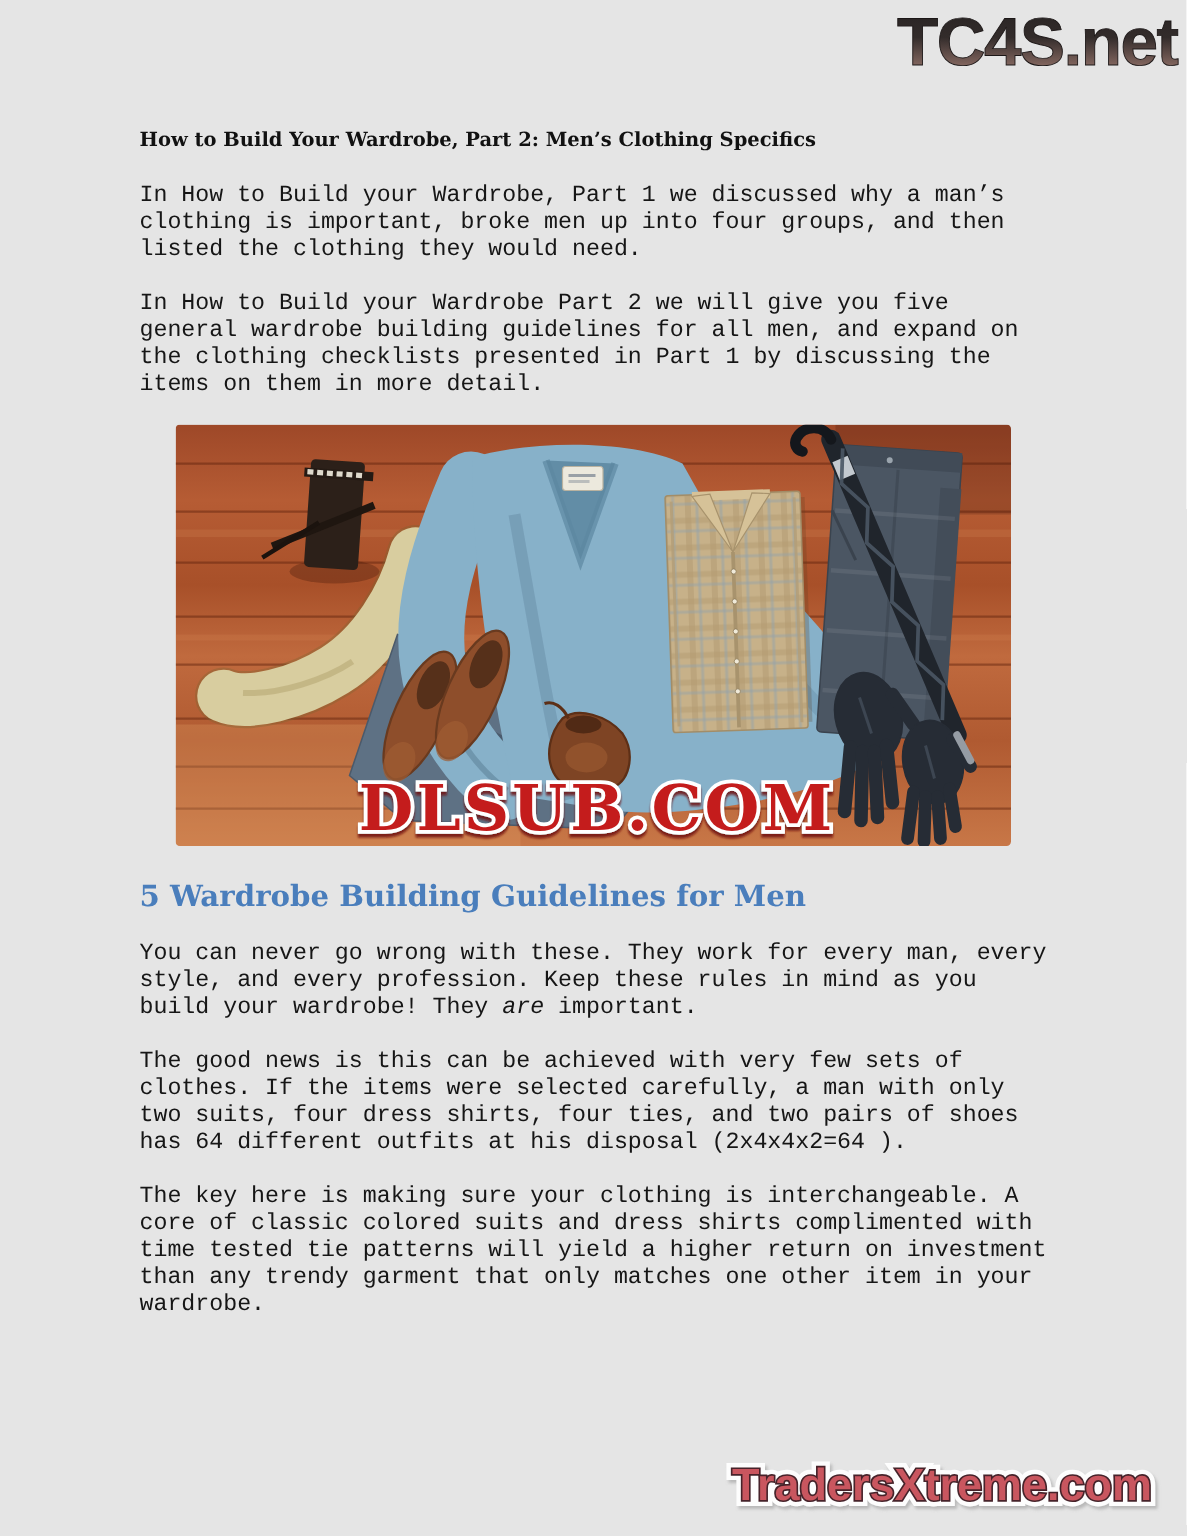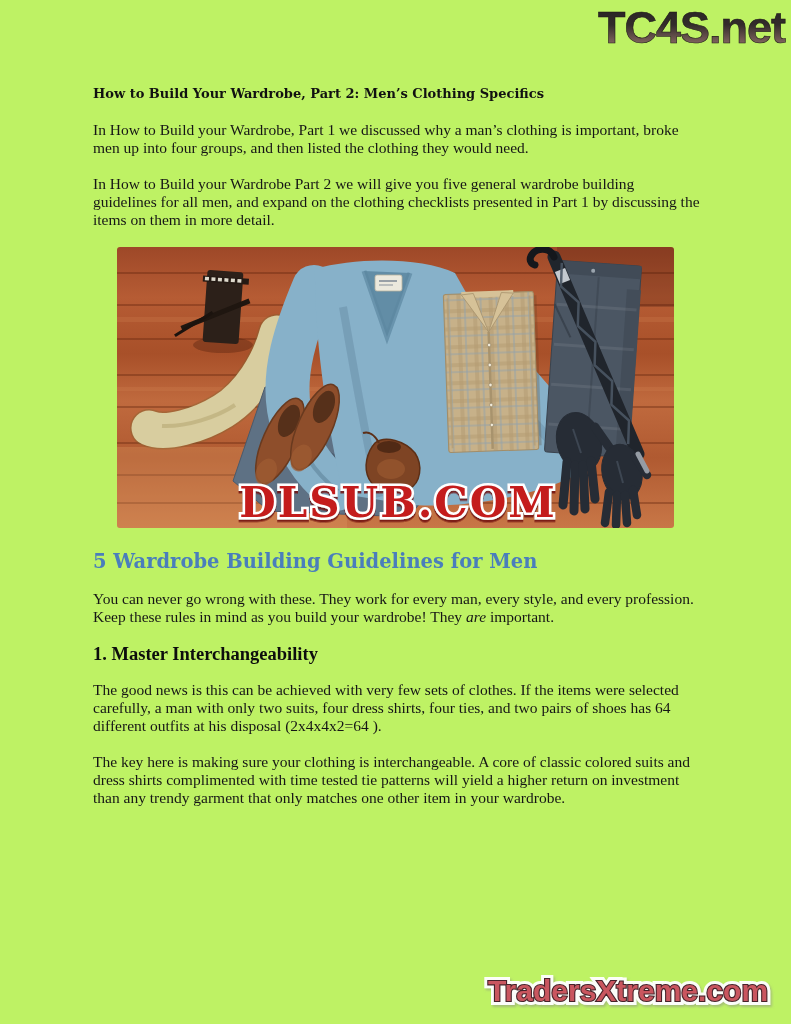--- a/index.html
+++ b/index.html
@@ -1,31 +1,32 @@
 <!DOCTYPE html>
 <html><head>
 <meta charset="utf-8">
 <style>
   html,body { margin:0; padding:0; background:#ffffff; }
   .page {
-    position:relative; width:791px; height:1024px; background:#bef264;
+    position:relative; width:791px; height:1024px; background:#e5e5e5;
     font-family:"Liberation Serif", serif; color:#141414; overflow:hidden;
   }
   .logo-top { position:absolute; top:0; right:4px; }
   .logo-bottom { position:absolute; bottom:6px; right:8px; }
 
   .content { position:absolute; left:93px; top:86px; width:608px; }
 
   .doc-title {
     font-family:"DejaVu Serif", serif; font-weight:bold;
     font-size:13px; line-height:16px; margin:0 0 19px 0; color:#111;
   }
   p.body {
     font-size:15.5px; line-height:18px; margin:0 0 18px 0; color:#161616;
     text-align:left;
+    font-family:Liberation Mono, monospace;
   }
   p.body em { font-style:italic; }
 
   .figure {
     width:557px; height:281px; margin:17px 0 22px 24px;
     border-radius:3px; overflow:hidden; line-height:0;
   }
 
   .section-heading {
     font-family:"DejaVu Serif", serif; font-weight:bold;
@@ -226,21 +227,20 @@
         </g>
 
         <text x="281" y="270" text-anchor="middle" font-family="DejaVu Serif, serif" font-weight="bold" font-size="42" letter-spacing="2" fill="#c41e1e" stroke="#ffffff" stroke-width="5" paint-order="stroke" filter="url(#wmShadow)">DLSUB.COM</text>
       </svg>
     </div>
 
     <h2 class="section-heading">5 Wardrobe Building Guidelines for Men</h2>
 
     <p class="body"><span>You can never go wrong with these. They work for every man, every style, and every profession. Keep these rules in mind as you build your wardrobe! They </span><em>are</em><span> important.</span></p>
 
-    <h3 class="sub-heading">1. Master Interchangeability</h3>
 
     <p class="body">The good news is this can be achieved with very few sets of clothes. If the items were selected carefully, a man with only two suits, four dress shirts, four ties, and two pairs of shoes has 64 different outfits at his disposal (2x4x4x2=64 ).</p>
     <p class="body">The key here is making sure your clothing is interchangeable. A core of classic colored suits and dress shirts complimented with time tested tie patterns will yield a higher return on investment than any trendy garment that only matches one other item in your wardrobe.</p>
 
 
   </div>
 
   <div class="logo-bottom">
     <svg width="310" height="46" viewBox="0 0 310 46">
       <defs>

